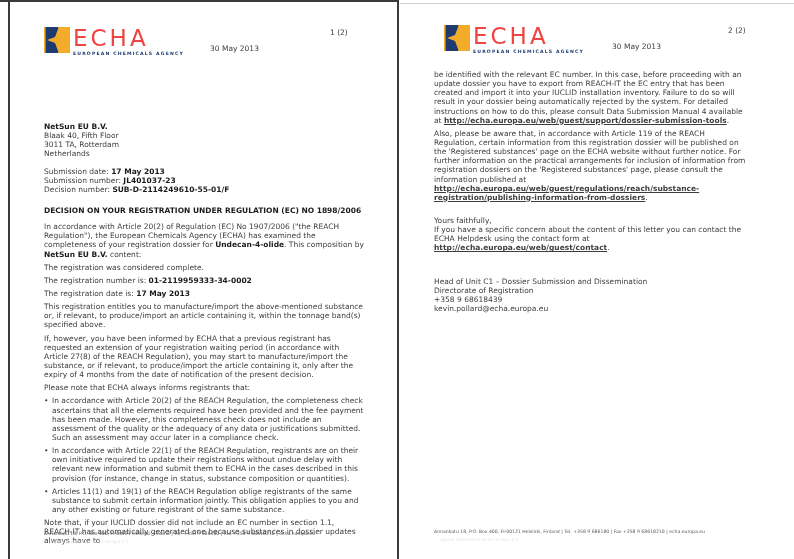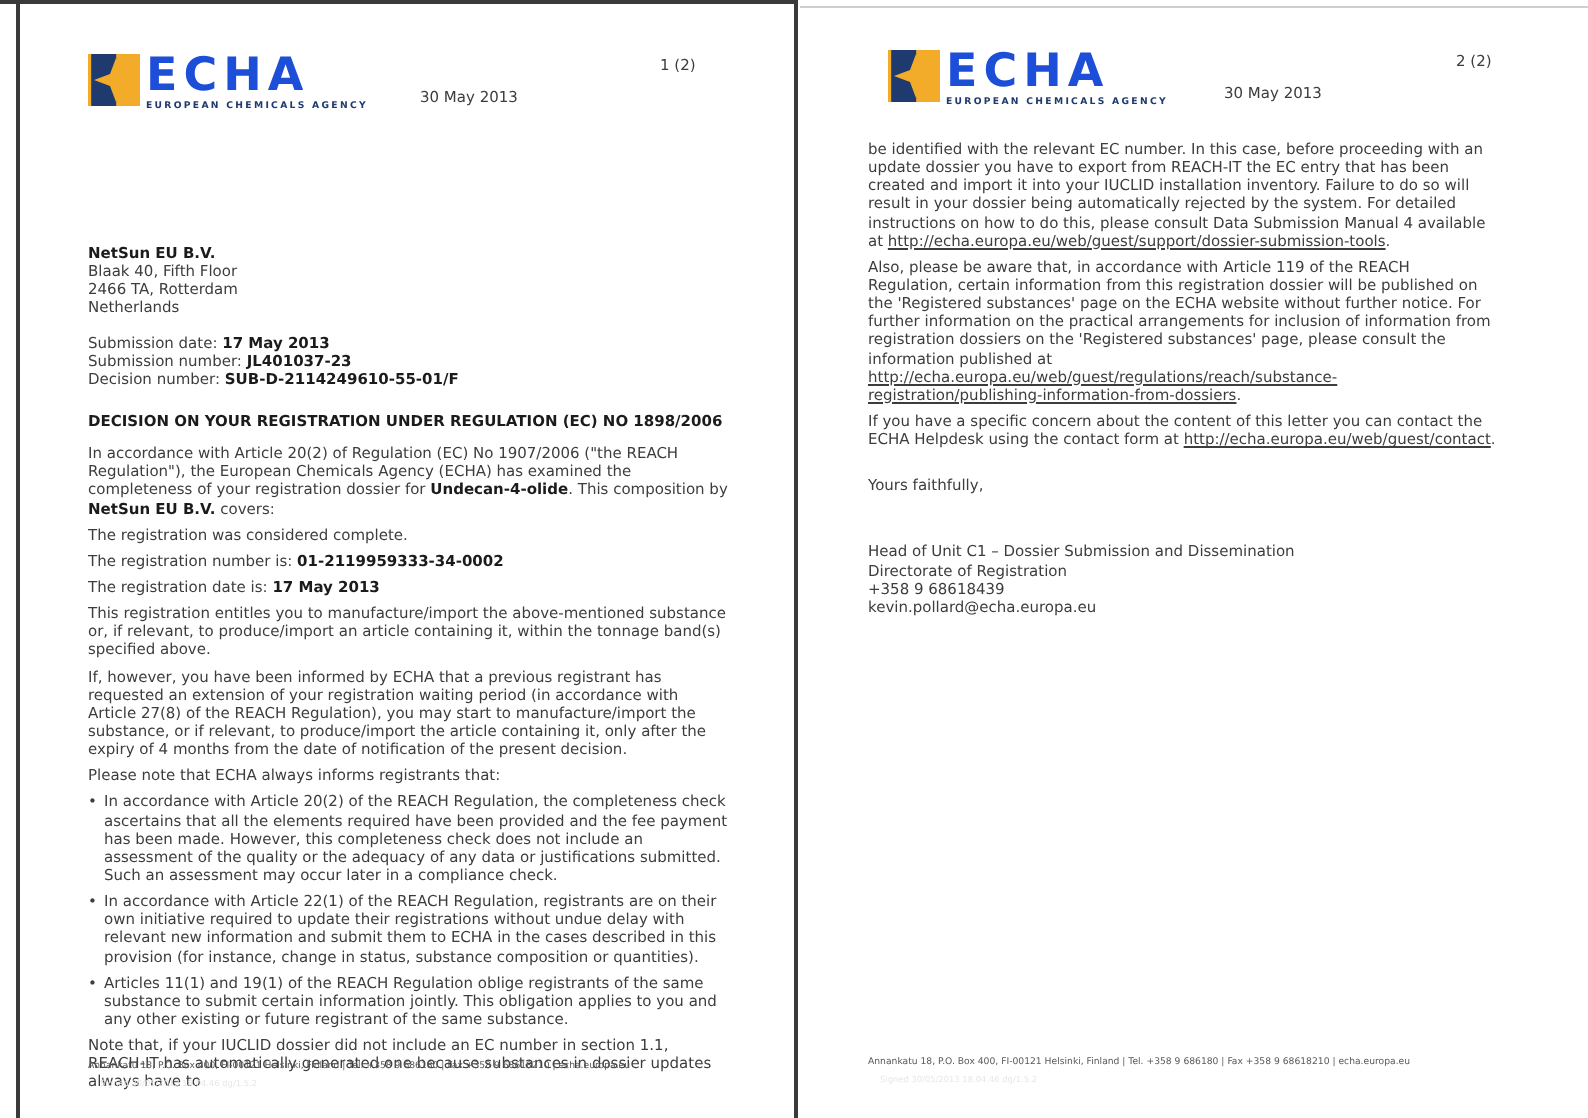--- a/index.html
+++ b/index.html
@@ -11,35 +11,35 @@
   .edge-divider{left:397px;top:0;width:2px;height:559px;}
   .edge-top-right{position:absolute;left:400px;top:3px;width:394px;height:1px;background:#cfcfcf;}
 
   .page{position:absolute;top:2px;height:555px;font-size:7.5px;line-height:1.22;color:#3d3d3d;}
   .page1{left:10px;width:387px;}
   .page2{left:399px;width:395px;}
 
   .logo{position:absolute;display:flex;align-items:flex-start;}
   .logo-sq{width:26px;height:26px;display:block;}
   .logo-txt{margin-left:3px;}
-  .logo-name{font-size:23px;line-height:22px;font-weight:bold;letter-spacing:3px;color:#1d4ed8;}
+  .logo-name{font-size:23px;line-height:22px;font-weight:normal;letter-spacing:3px;color:#ef4444;}
   .logo-sub{font-size:4.6px;letter-spacing:1.15px;font-weight:bold;color:#1e3a6e;margin-top:2px;white-space:nowrap;}
   .hdr-date{position:absolute;color:#3d3d3d;}
   .hdr-page{position:absolute;color:#3d3d3d;}
 
   .content{position:absolute;}
   .p{margin:0 0 4px 0;}
   .b{font-weight:bold;color:#1b1b1b;margin-top:48px;}
   .heading{font-weight:bold;color:#1b1b1b;margin:12px 0 7px 0;}
   .addr{margin-bottom:8px;}
   .meta{margin-bottom:0;}
   .bullet{display:flex;margin:0 0 4px 0;}
   .bullet .dot{width:8px;flex:0 0 8px;}
   .bullet .dot::before{content:"\2022";}
-  .link{text-decoration:underline;color:#3d3d3d;}
+  .link{text-decoration:underline;color:#3d3d3d;font-weight:bold;}
   .closing{margin-top:14px;margin-bottom:0;}
   .sig{margin-top:24px;}
   .footer{position:absolute;font-size:4.6px;line-height:1.3;color:#5a5a5a;white-space:nowrap;}
   .stamp{position:absolute;font-size:4.2px;color:#e7e7e7;white-space:nowrap;}
 </style>
 </head>
 <body>
 
 <div class="canvas">
   <div class="edge edge-left"></div>
@@ -59,34 +59,34 @@
         <div class="logo-sub">EUROPEAN CHEMICALS AGENCY</div>
       </div>
     </div>
     <div class="hdr-date" style="left:200px;top:42px;">30 May 2013</div>
     <div class="hdr-page" style="left:320px;top:26px;">1 (2)</div>
 
     <div class="content" style="top:72px;left:34px;width:320px;">
       <div class="addr">
         <div class="b">NetSun EU B.V.</div>
         <div>Blaak 40, Fifth Floor</div>
-        <div>2466 TA, Rotterdam</div>
+        <div>3011 TA, Rotterdam</div>
         <div>Netherlands</div>
       </div>
 
       <div class="meta">
         <div><span>Submission date: </span><span class="b">17 May 2013</span></div>
         <div><span>Submission number: </span><span class="b">JL401037-23</span></div>
         <div><span>Decision number: </span><span class="b">SUB-D-2114249610-55-01/F</span></div>
       </div>
 
       <div class="heading">DECISION ON YOUR REGISTRATION UNDER REGULATION (EC) NO 1898/2006</div>
 
 
-      <div class="p"><span>In accordance with Article 20(2) of Regulation (EC) No 1907/2006 ("the REACH Regulation"), the European Chemicals Agency (ECHA) has examined the completeness of your registration dossier for </span><span class="b">Undecan-4-olide</span><span>. This composition by </span><span class="b">NetSun EU B.V.</span><span> covers:</span></div>
+      <div class="p"><span>In accordance with Article 20(2) of Regulation (EC) No 1907/2006 ("the REACH Regulation"), the European Chemicals Agency (ECHA) has examined the completeness of your registration dossier for </span><span class="b">Undecan-4-olide</span><span>. This composition by </span><span class="b">NetSun EU B.V.</span><span> content:</span></div>
 
 
       <div class="p">The registration was considered complete.</div>
 
       <div class="p"><span>The registration number is: </span><span class="b">01-2119959333-34-0002</span></div>
 
       <div class="p"><span>The registration date is: </span><span class="b">17 May 2013</span></div>
 
       <div class="p">This registration entitles you to manufacture/import the above-mentioned substance or, if relevant, to produce/import an article containing it, within the tonnage band(s) specified above.</div>
 
@@ -127,23 +127,23 @@
       </div>
     </div>
     <div class="hdr-date" style="left:213px;top:40px;">30 May 2013</div>
     <div class="hdr-page" style="left:329px;top:24px;">2 (2)</div>
 
     <div class="content" style="top:68px;left:35px;width:314px;">
       <div class="p"><span>be identified with the relevant EC number. In this case, before proceeding with an update dossier you have to export from REACH-IT the EC entry that has been created and import it into your IUCLID installation inventory. Failure to do so will result in your dossier being automatically rejected by the system. For detailed instructions on how to do this, please consult Data Submission Manual 4 available at </span><span class="link">http://echa.europa.eu/web/guest/support/dossier-submission-tools</span><span>.</span></div>
 
       <div class="p"><span>Also, please be aware that, in accordance with Article 119 of the REACH Regulation, certain information from this registration dossier will be published on the 'Registered substances' page on the ECHA website without further notice. For further information on the practical arrangements for inclusion of information from registration dossiers on the 'Registered substances' page, please consult the information published at </span><span class="link">http://echa.europa.eu/web/guest/regulations/reach/substance-registration/publishing-information-from-dossiers</span><span>.</span></div>
 
+      <div class="p closing">Yours faithfully,</div>
+
       <div class="p"><span>If you have a specific concern about the content of this letter you can contact the ECHA Helpdesk using the contact form at </span><span class="link">http://echa.europa.eu/web/guest/contact</span><span>.</span></div>
-
-      <div class="p closing">Yours faithfully,</div>
 
       <div class="sig">
         <div>Head of Unit C1 – Dossier Submission and Dissemination</div>
         <div>Directorate of Registration</div>
         <div>+358 9 68618439</div>
         <div>kevin.pollard@echa.europa.eu</div>
       </div>
     </div>
 
     <div class="footer" style="left:35px;top:527px;">Annankatu 18, P.O. Box 400, FI-00121 Helsinki, Finland | Tel. +358 9 686180 | Fax +358 9 68618210 | echa.europa.eu</div>

